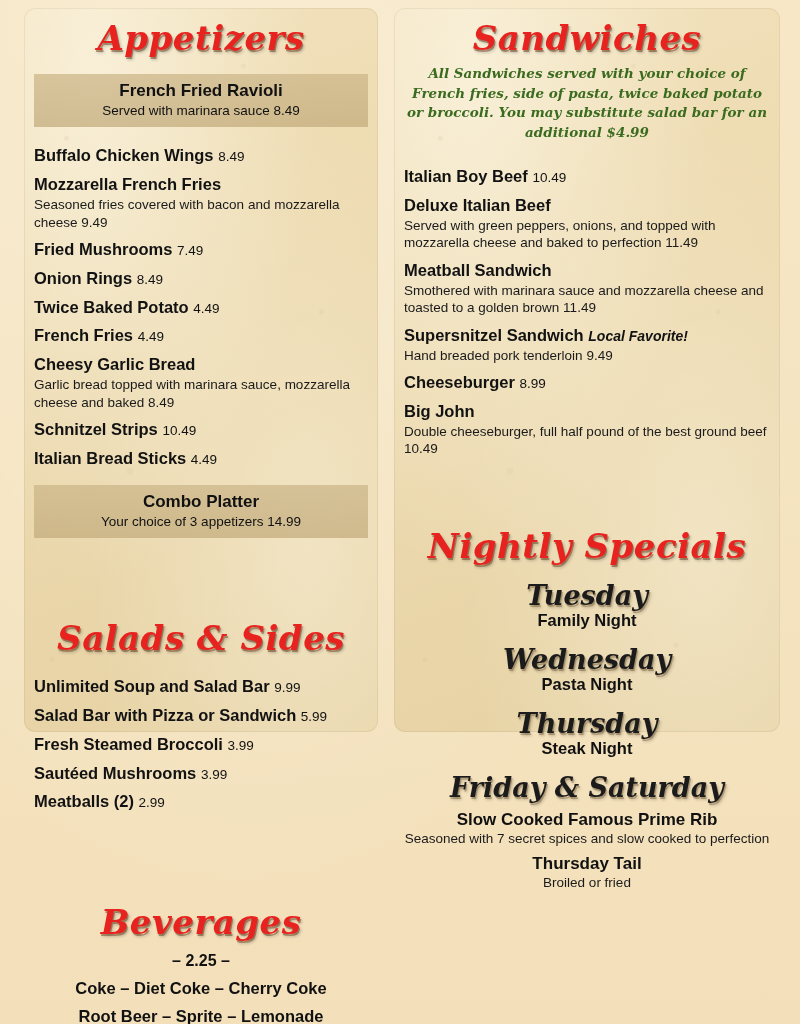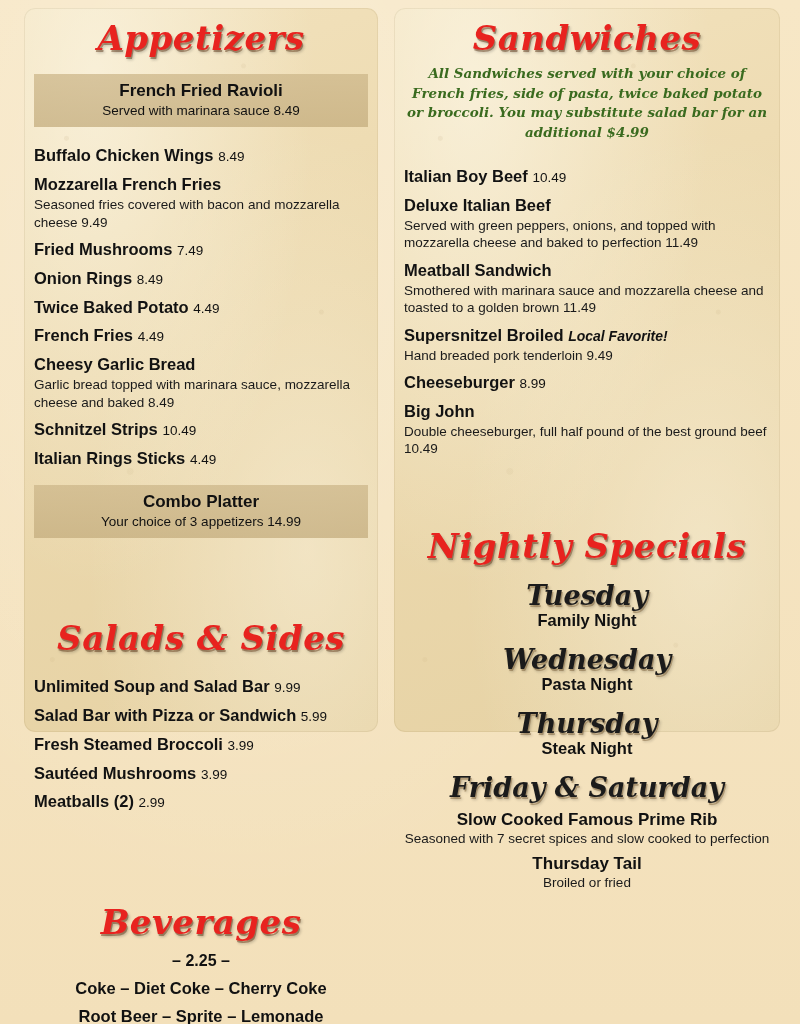--- a/index.html
+++ b/index.html
@@ -219,21 +219,21 @@
       <div class="item">
         <div class="name"><span>Cheesy Garlic Bread</span></div>
         <div class="desc">Garlic bread topped with marinara sauce, mozzarella cheese and baked  8.49</div>
       </div>
 
       <div class="item">
         <div class="name"><span>Schnitzel Strips</span> <span class="price">10.49</span></div>
       </div>
 
       <div class="item">
-        <div class="name"><span>Italian Rings Sticks</span> <span class="price">4.49</span></div>
+        <div class="name"><span>Italian Bread Sticks</span> <span class="price">4.49</span></div>
       </div>
 
       <div class="spacer-16"></div>
       <div class="featured">
         <div class="f-title">Combo Platter</div>
         <div class="f-desc">Your choice of 3 appetizers  14.99</div>
       </div>
 
       <div class="spacer-40"></div>
       <div class="spacer-40"></div>
@@ -285,21 +285,21 @@
         <div class="name"><span>Deluxe Italian Beef</span></div>
         <div class="desc">Served with green peppers, onions, and topped with mozzarella cheese and baked to perfection  11.49</div>
       </div>
 
       <div class="item">
         <div class="name"><span>Meatball Sandwich</span></div>
         <div class="desc">Smothered with marinara sauce and mozzarella cheese and toasted to a golden brown  11.49</div>
       </div>
 
       <div class="item">
-        <div class="name"><span>Supersnitzel Broiled</span> <span class="tag">Local Favorite!</span></div>
+        <div class="name"><span>Supersnitzel Sandwich</span> <span class="tag">Local Favorite!</span></div>
         <div class="desc">Hand breaded pork tenderloin  9.49</div>
       </div>
 
 
       <div class="item">
         <div class="name"><span>Cheeseburger</span> <span class="price">8.99</span></div>
       </div>
 
       <div class="item">
         <div class="name"><span>Big John</span></div>

